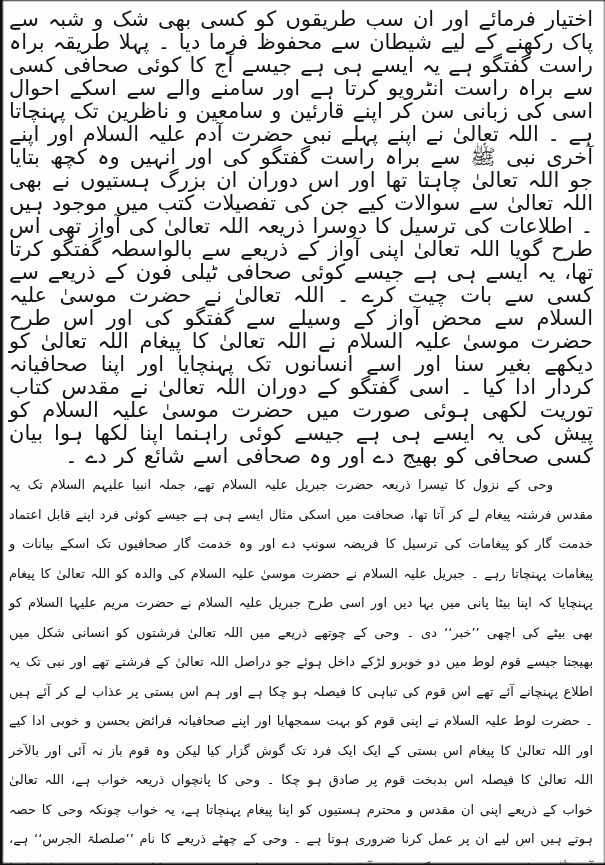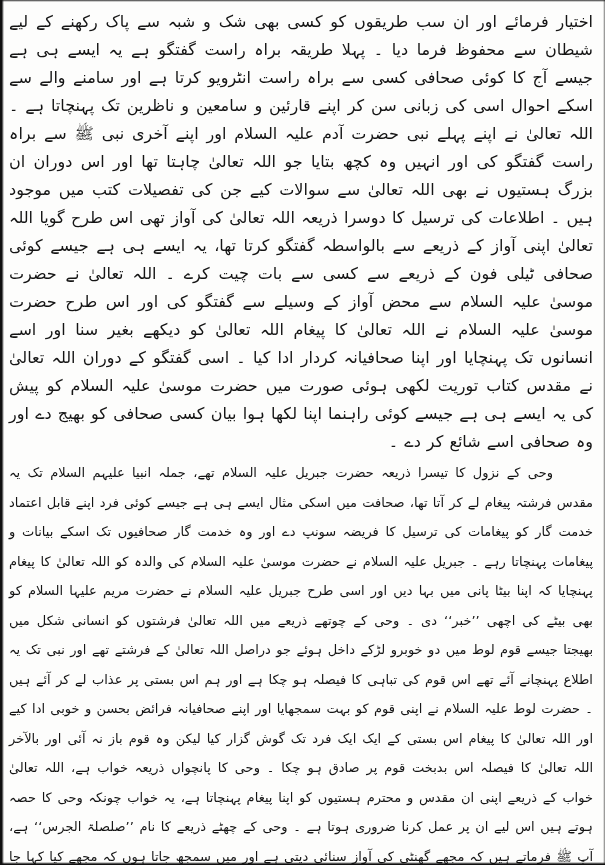--- a/index.html
+++ b/index.html
@@ -40,22 +40,22 @@
     padding: 8px 12px 0 9px;
     color: #141414;
     text-align: justify;
     text-justify: inter-word;
   }
   p {
     margin: 0;
     -webkit-font-smoothing: antialiased;
   }
   .para-large {
-    font-size: 16px;
-    line-height: 28px;
+    font-size: 21px;
+    line-height: 23px;
     letter-spacing: 0;
     word-spacing: 1px;
   }
   .para-small {
     font-size: 13px;
     line-height: 29.5px;
     word-spacing: 1px;
   }
   .indent-first {
     text-indent: 40px; 

